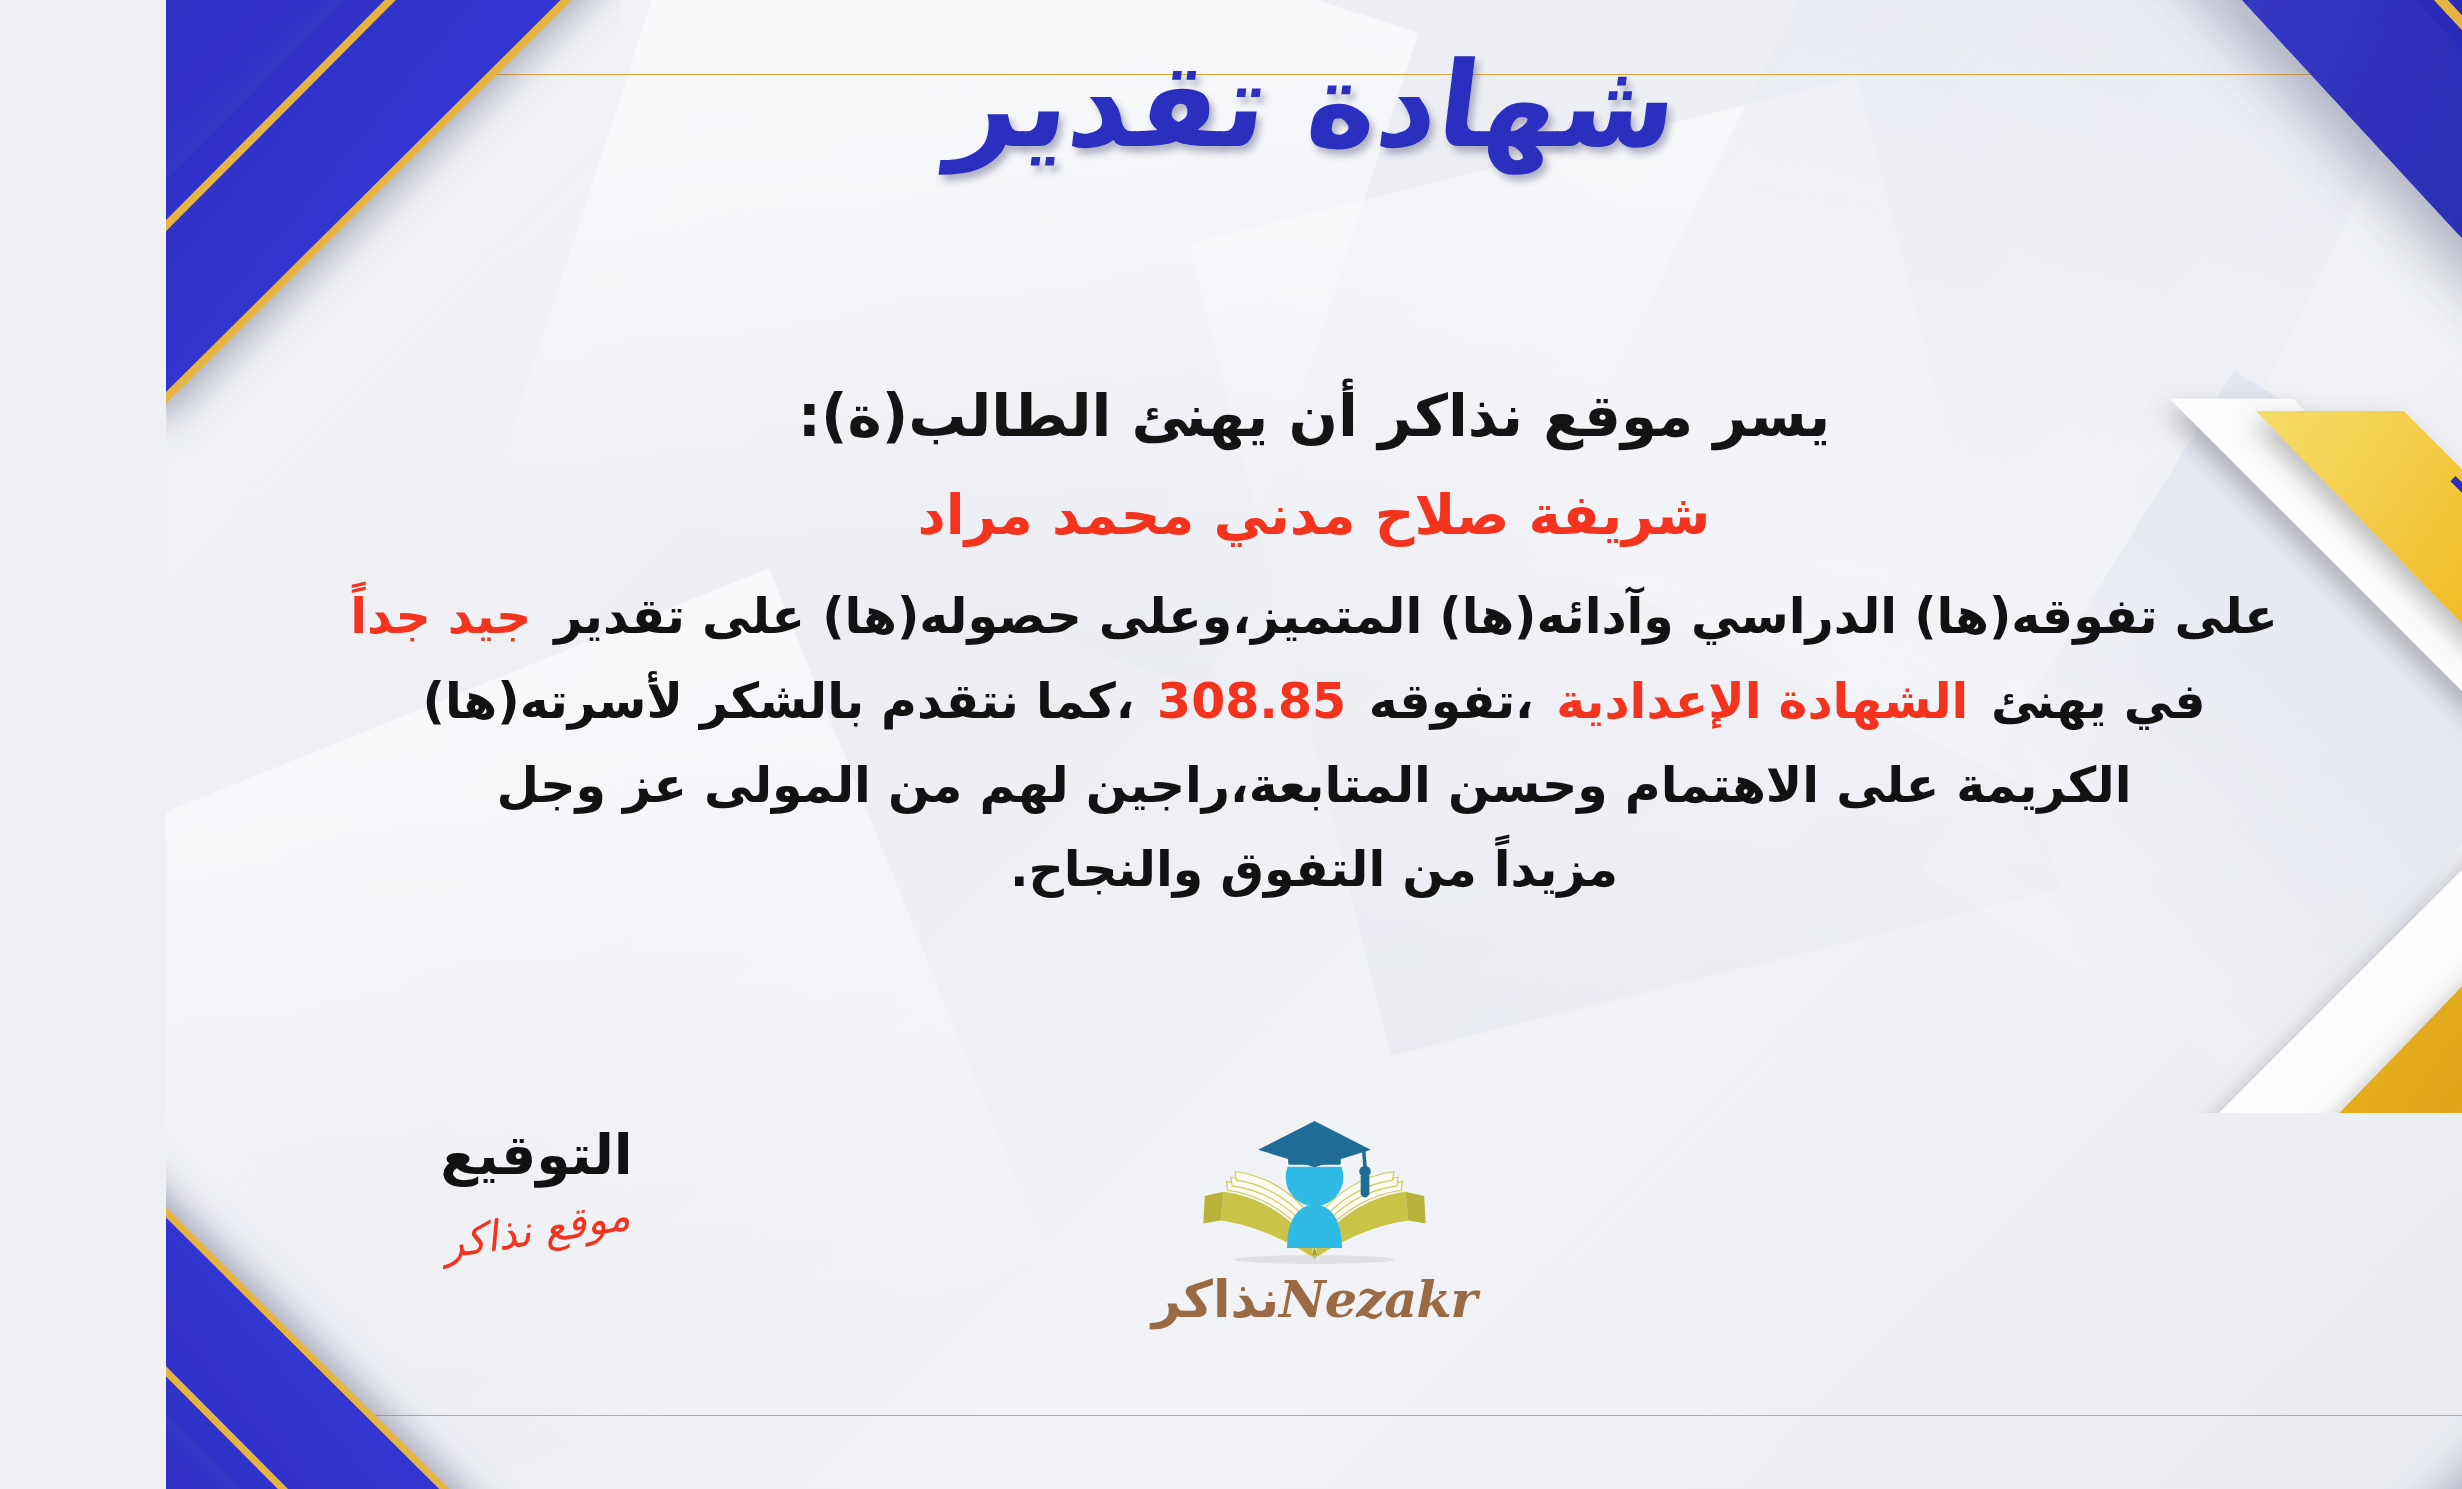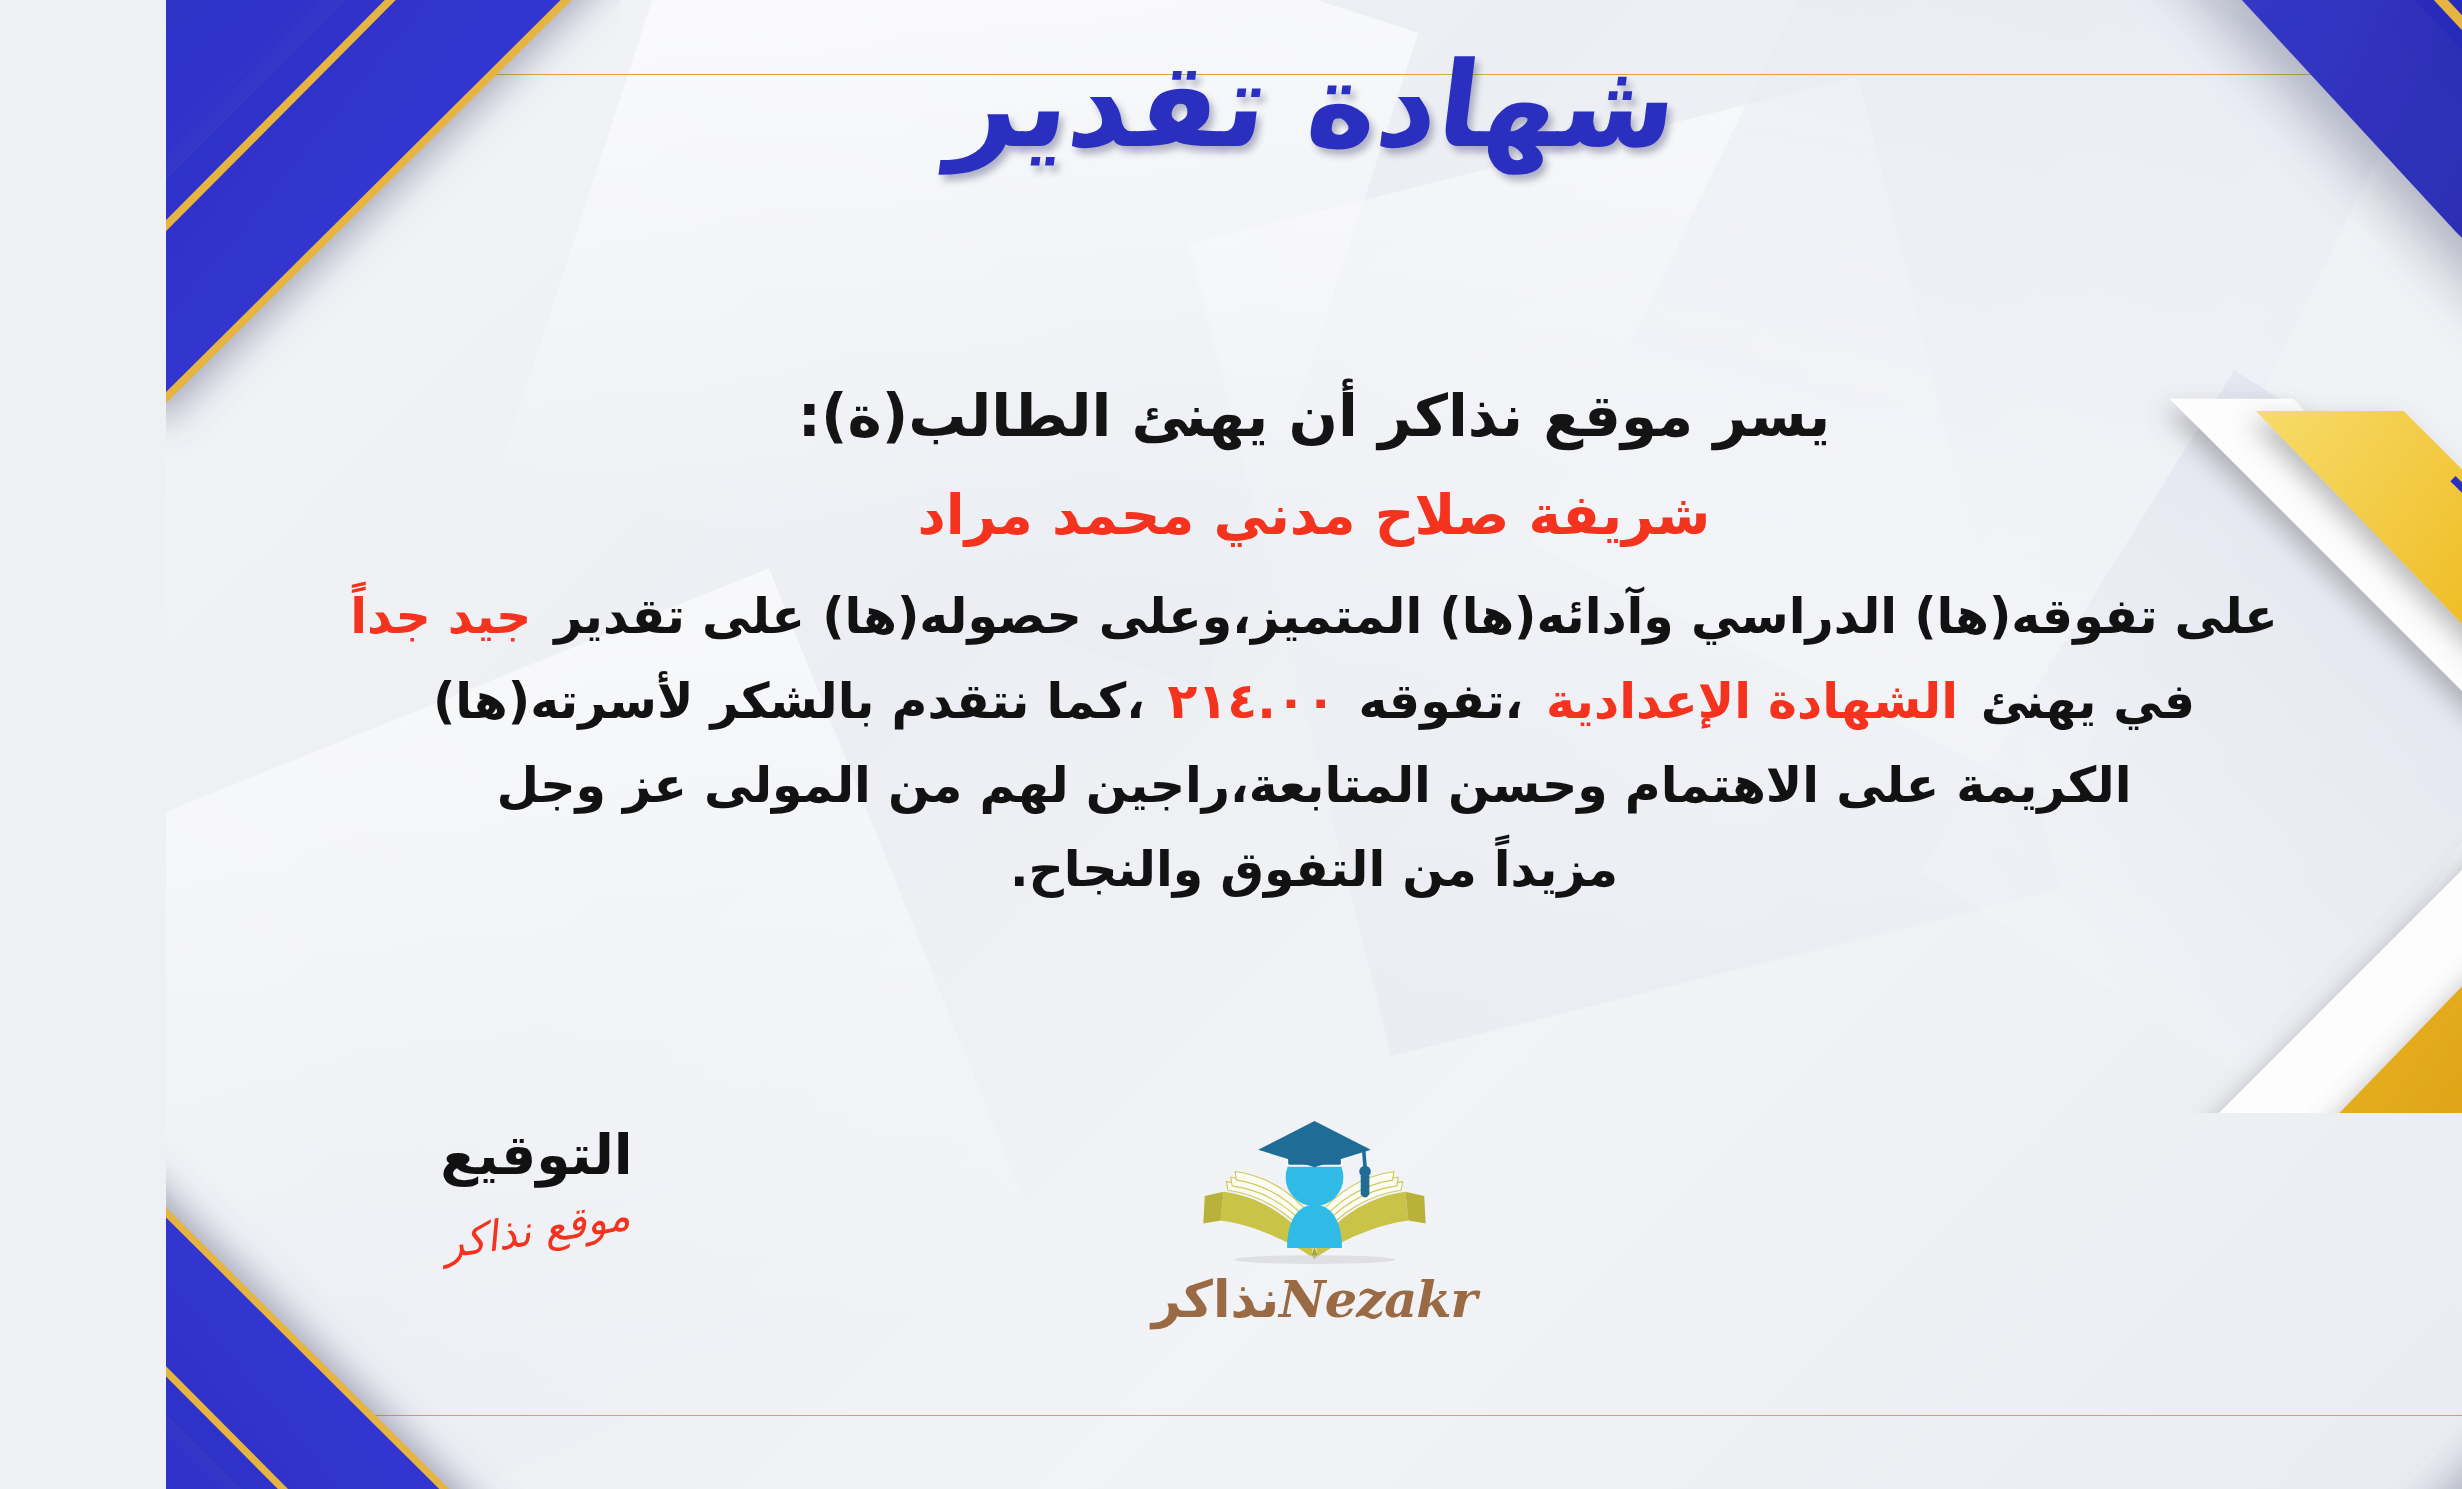--- a/index.html
+++ b/index.html
@@ -263,21 +263,21 @@
   </div>
 
   <div id="body-block">
 
     <div class="intro-line">يسر موقع نذاكر أن يهنئ الطالب(ة):</div>
 
     <div class="student-name">شريفة صلاح مدني محمد مراد</div>
 
     <div class="para">
       <span>على تفوقه(ها) الدراسي وآدائه(ها) المتميز،وعلى حصوله(ها) على تقدير</span><span class="gap"></span><span class="hl">جيد جداً</span><br>
-      <span>في يهنئ</span><span class="gap"></span><span class="hl">الشهادة الإعدادية</span><span class="gap"></span><span>،تفوقه</span><span class="gap"></span><span class="hl">٢١٤.٠٠</span><span class="gap"></span><span>،كما نتقدم بالشكر لأسرته(ها)</span><br>
+      <span>في يهنئ</span><span class="gap"></span><span class="hl">الشهادة الإعدادية</span><span class="gap"></span><span>،تفوقه</span><span class="gap"></span><span class="hl">308.85</span><span class="gap"></span><span>،كما نتقدم بالشكر لأسرته(ها)</span><br>
       <span>الكريمة على الاهتمام وحسن المتابعة،راجين لهم من المولى عز وجل</span><br>
       <span>مزيداً من التفوق والنجاح.</span>
     </div>
   </div>
 
   <div id="signature-block">
     <div class="sig-label">التوقيع</div>
     <div class="sig-mark">موقع نذاكر</div>
   </div>
 

